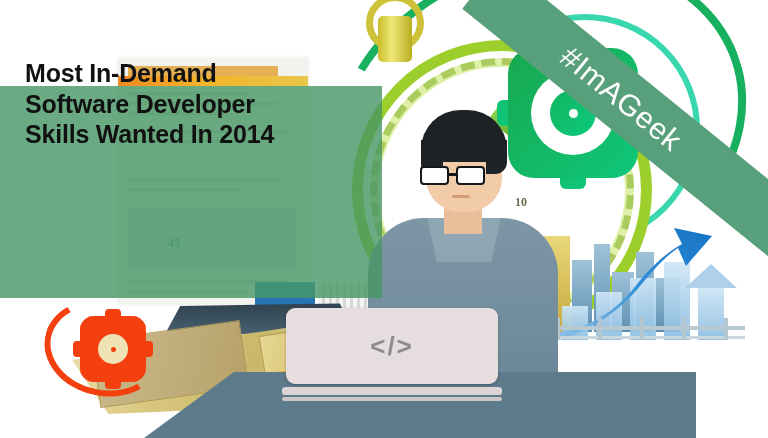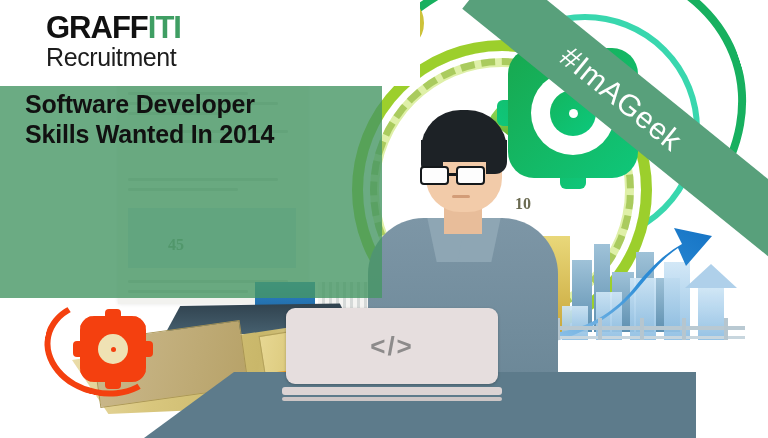--- a/index.html
+++ b/index.html
@@ -58,21 +58,21 @@
     left:366px; top:-6px; width:58px; height:58px;
     border:7px solid #cdc23a; border-radius:50%;
     background:transparent;
   }
   #sw-btn{
     left:492px; top:108px; width:38px; height:26px;
     background:linear-gradient(135deg,#9de05c,#5aa92a);
     border-radius:6px; transform:rotate(38deg);
   }
   .sw-num{
-    position:absolute; color:#6b6b52; font-size:16px; font-weight:bold;
+    position:absolute; color:#6b6b52; font-size:12px; font-weight:bold;
     font-family:"Liberation Serif", serif;
   }
   #sw-5{ left:460px; top:158px; }
   #sw-10{ left:515px; top:195px; }
   #sw-45{ left:168px; top:236px; color:#7e9b86; }
   #sw-hand{
     left:430px; top:160px; width:120px; height:4px;
     background:#8cc63f; transform:rotate(-28deg); transform-origin:left center;
   }
 
@@ -476,26 +476,18 @@
     </div>
     <div id="lap-base"></div>
     <div id="lap-base2"></div>
   </div>
 
   <div id="title-band"></div>
   <div id="title-text">Most In-Demand
 Software Developer
 Skills Wanted In 2014</div>
 
-  <div id="header">
-    <div id="logo">
-      <div id="logo-top">
-        <span class="blk">GRAFF</span><span class="grn">ITI</span>
-      </div>
-      <div id="logo-sub">Recruitment</div>
-    </div>
-  </div>
 
   <div id="ribbon">
     <span id="ribbon-text">#ImAGeek</span>
   </div>
 
 </div>
 
 </body></html>

